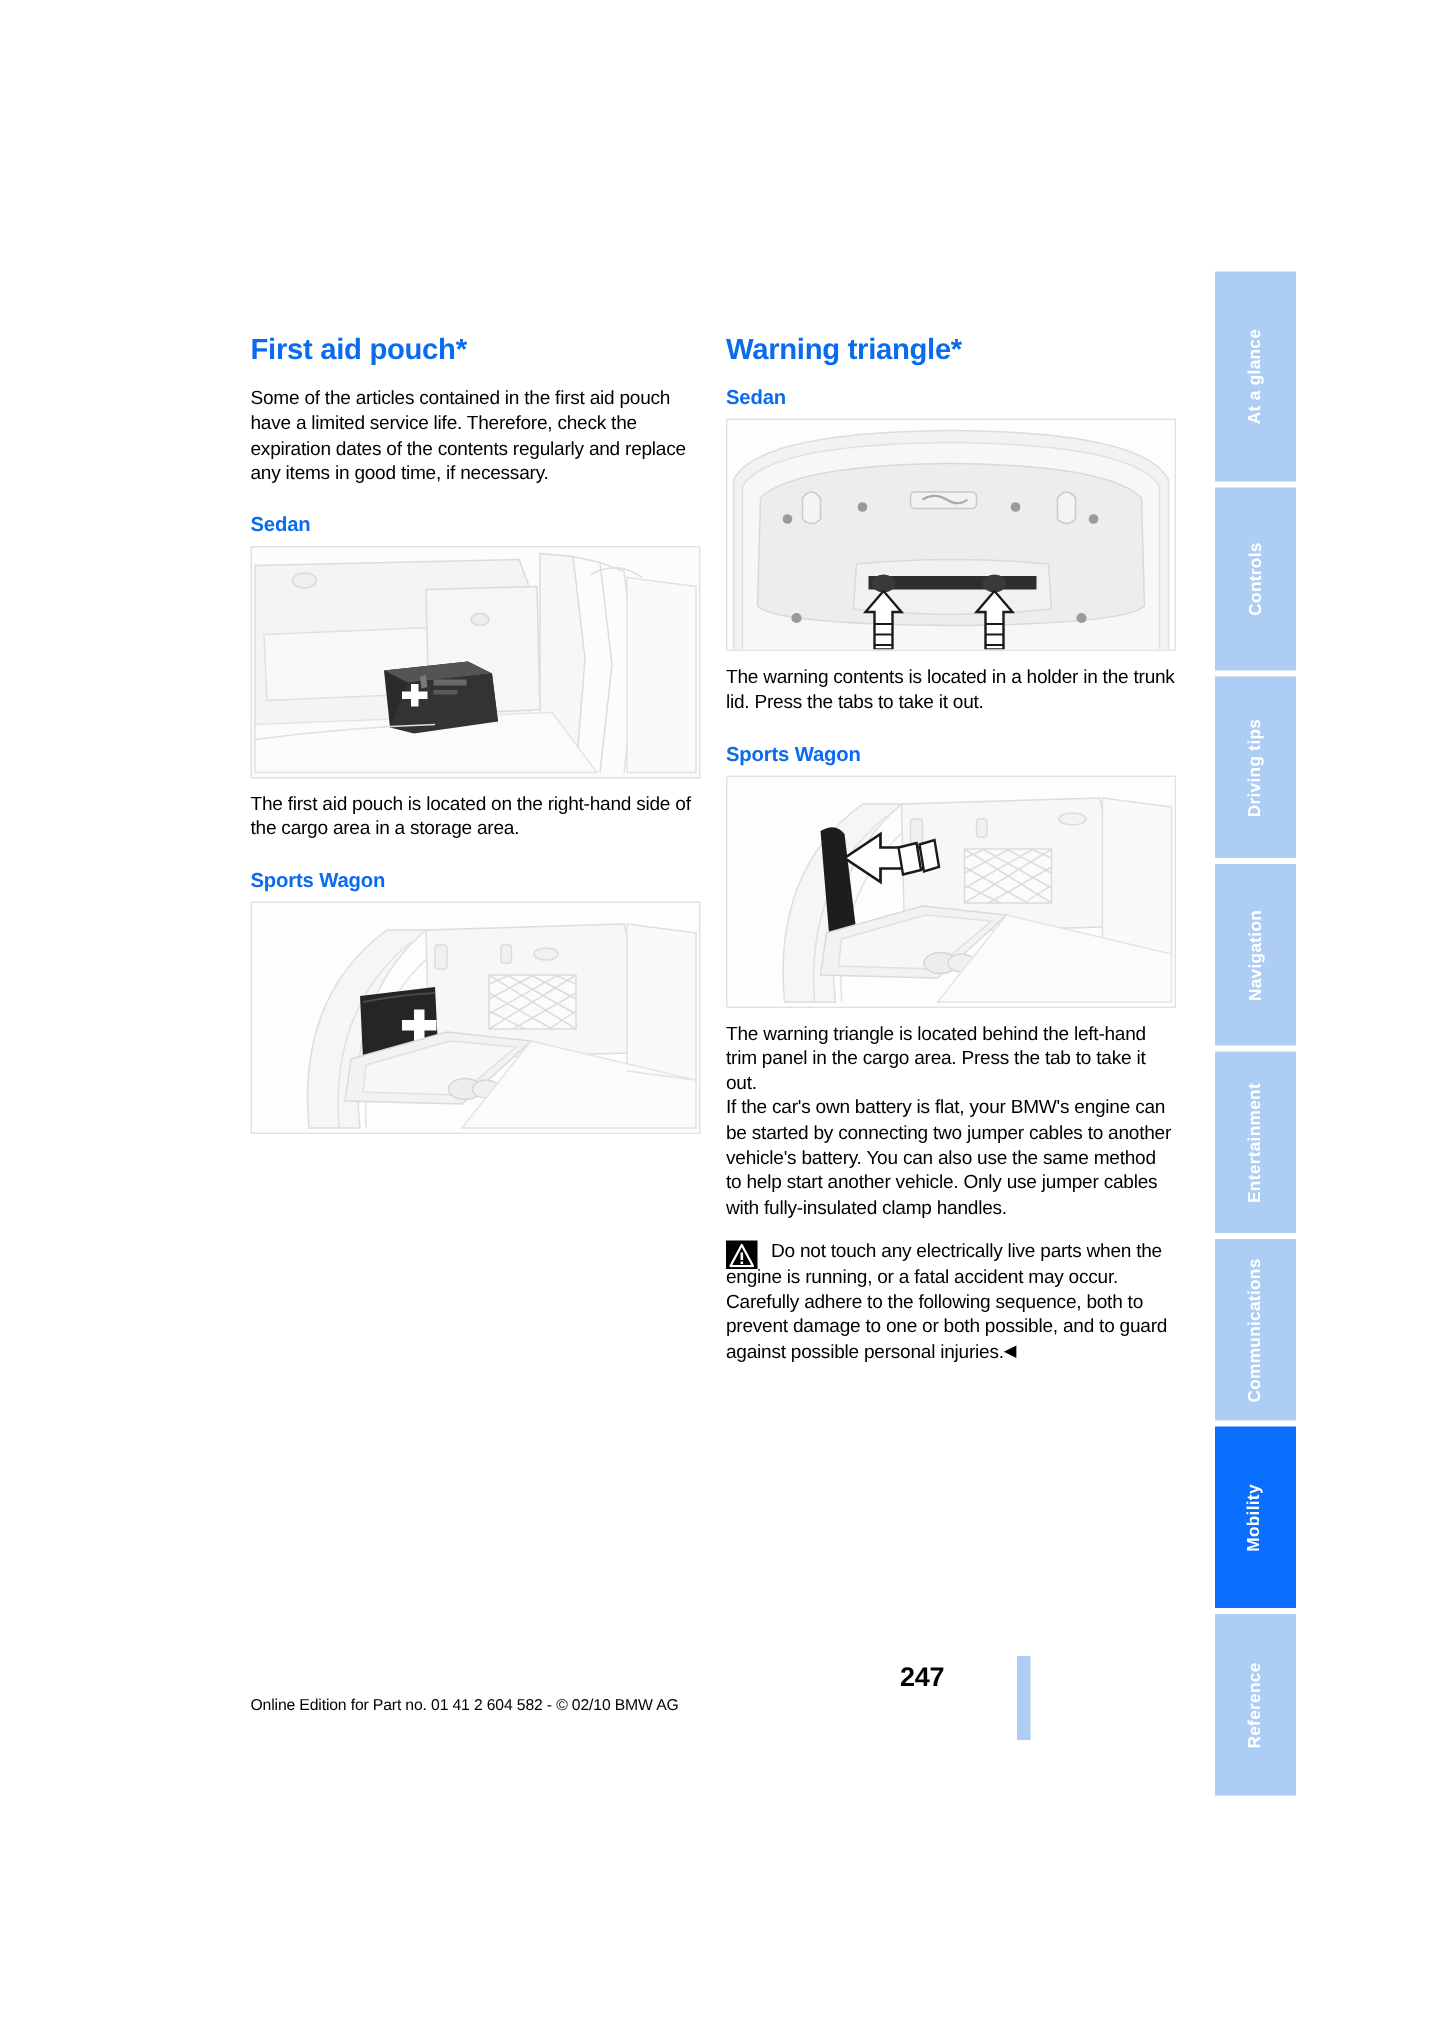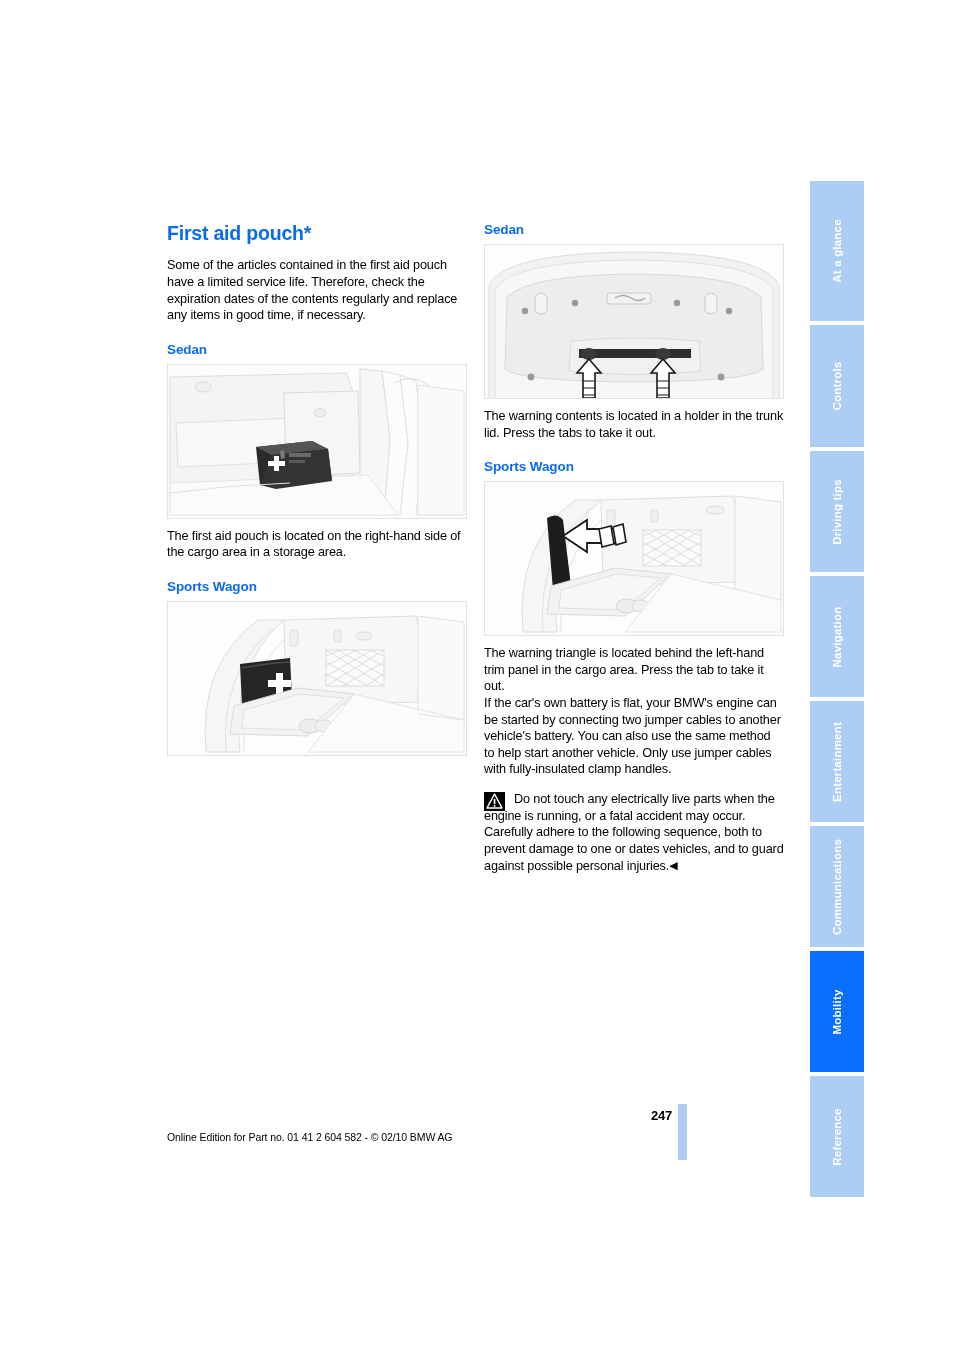--- a/index.html
+++ b/index.html
@@ -132,22 +132,22 @@
     color: #ffffff;
     letter-spacing: 0.2px;
   }
 
   
   .pagenum {
     position: absolute;
     left: 600px;
     top: 1108px;
     width: 72px;
-    text-align: right;
-    font-size: 13px;
+    text-align: left;
+    font-size: 18px;
     font-weight: bold;
     letter-spacing: -0.2px;
   }
   .footline {
     position: absolute;
     left: 167px;
     top: 1131px;
     width: 505px;
     text-align: left;
     font-size: 10.5px;
@@ -250,20 +250,21 @@
         <path d="M186 92 L296 118 L296 150 L140 150 Z" fill="#fbfbfb" stroke="#e4e4e4"></path>
         <path d="M250 112 L296 118" fill="none" stroke="#e2e2e2"></path>
       </svg>
 
     </div>
 
   </div>
 
   <div class="col col-right">
 
+    <h1 class="sect">Warning triangle*</h1>
 
     <h2 class="sub tight" style="margin-top:0">Sedan</h2>
 
     <div class="figure">
       <svg width="298" height="153" viewBox="0 0 298 153">
         <rect x="0" y="0" width="298" height="153" fill="#fdfdfd"></rect>
 
         <path d="M4 40 q16 -32 145 -33 q129 1 145 33 l0 114 l-290 0 Z" fill="#f2f2f2" stroke="#dcdcdc"></path>
         <path d="M10 44 q18 -28 139 -29 q121 1 139 29 l0 110 l-278 0 Z" fill="#f7f7f7" stroke="#e0e0e0"></path>
 
@@ -350,21 +351,21 @@
     <p class="body">If the car's own battery is flat, your BMW's engine can be started by connecting two jumper cables to another vehicle's battery. You can also use the same method to help start another vehicle. Only use jumper cables with fully-insulated clamp handles.</p>
 
     <div class="warn-wrap">
       <div class="warn-icon">
         <svg width="17" height="16" viewBox="0 0 17 16">
           <path d="M8.5 1 L16 15 L1 15 Z" fill="none" stroke="#ffffff" stroke-width="1.5" stroke-linejoin="round"></path>
           <rect x="7.7" y="6" width="1.7" height="5" fill="#ffffff"></rect>
           <rect x="7.7" y="12" width="1.7" height="1.7" fill="#ffffff"></rect>
         </svg>
       </div>
-      <p class="warn-text"><span>Do not touch any electrically live parts when the engine is running, or a fatal accident may occur. Carefully adhere to the following sequence, both to prevent damage to one or dates vehicles, and to guard against possible personal injuries.</span><span class="warn-end">◀</span></p>
+      <p class="warn-text"><span>Do not touch any electrically live parts when the engine is running, or a fatal accident may occur. Carefully adhere to the following sequence, both to prevent damage to one or both possible, and to guard against possible personal injuries.</span><span class="warn-end">◀</span></p>
     </div>
   </div>
 
   <div class="rail">
     <div class="tab" style="height:140px">
       <div class="label">
           <span>At a glance</span>
         </div>
     </div>
     <div class="tab" style="height:122px">

